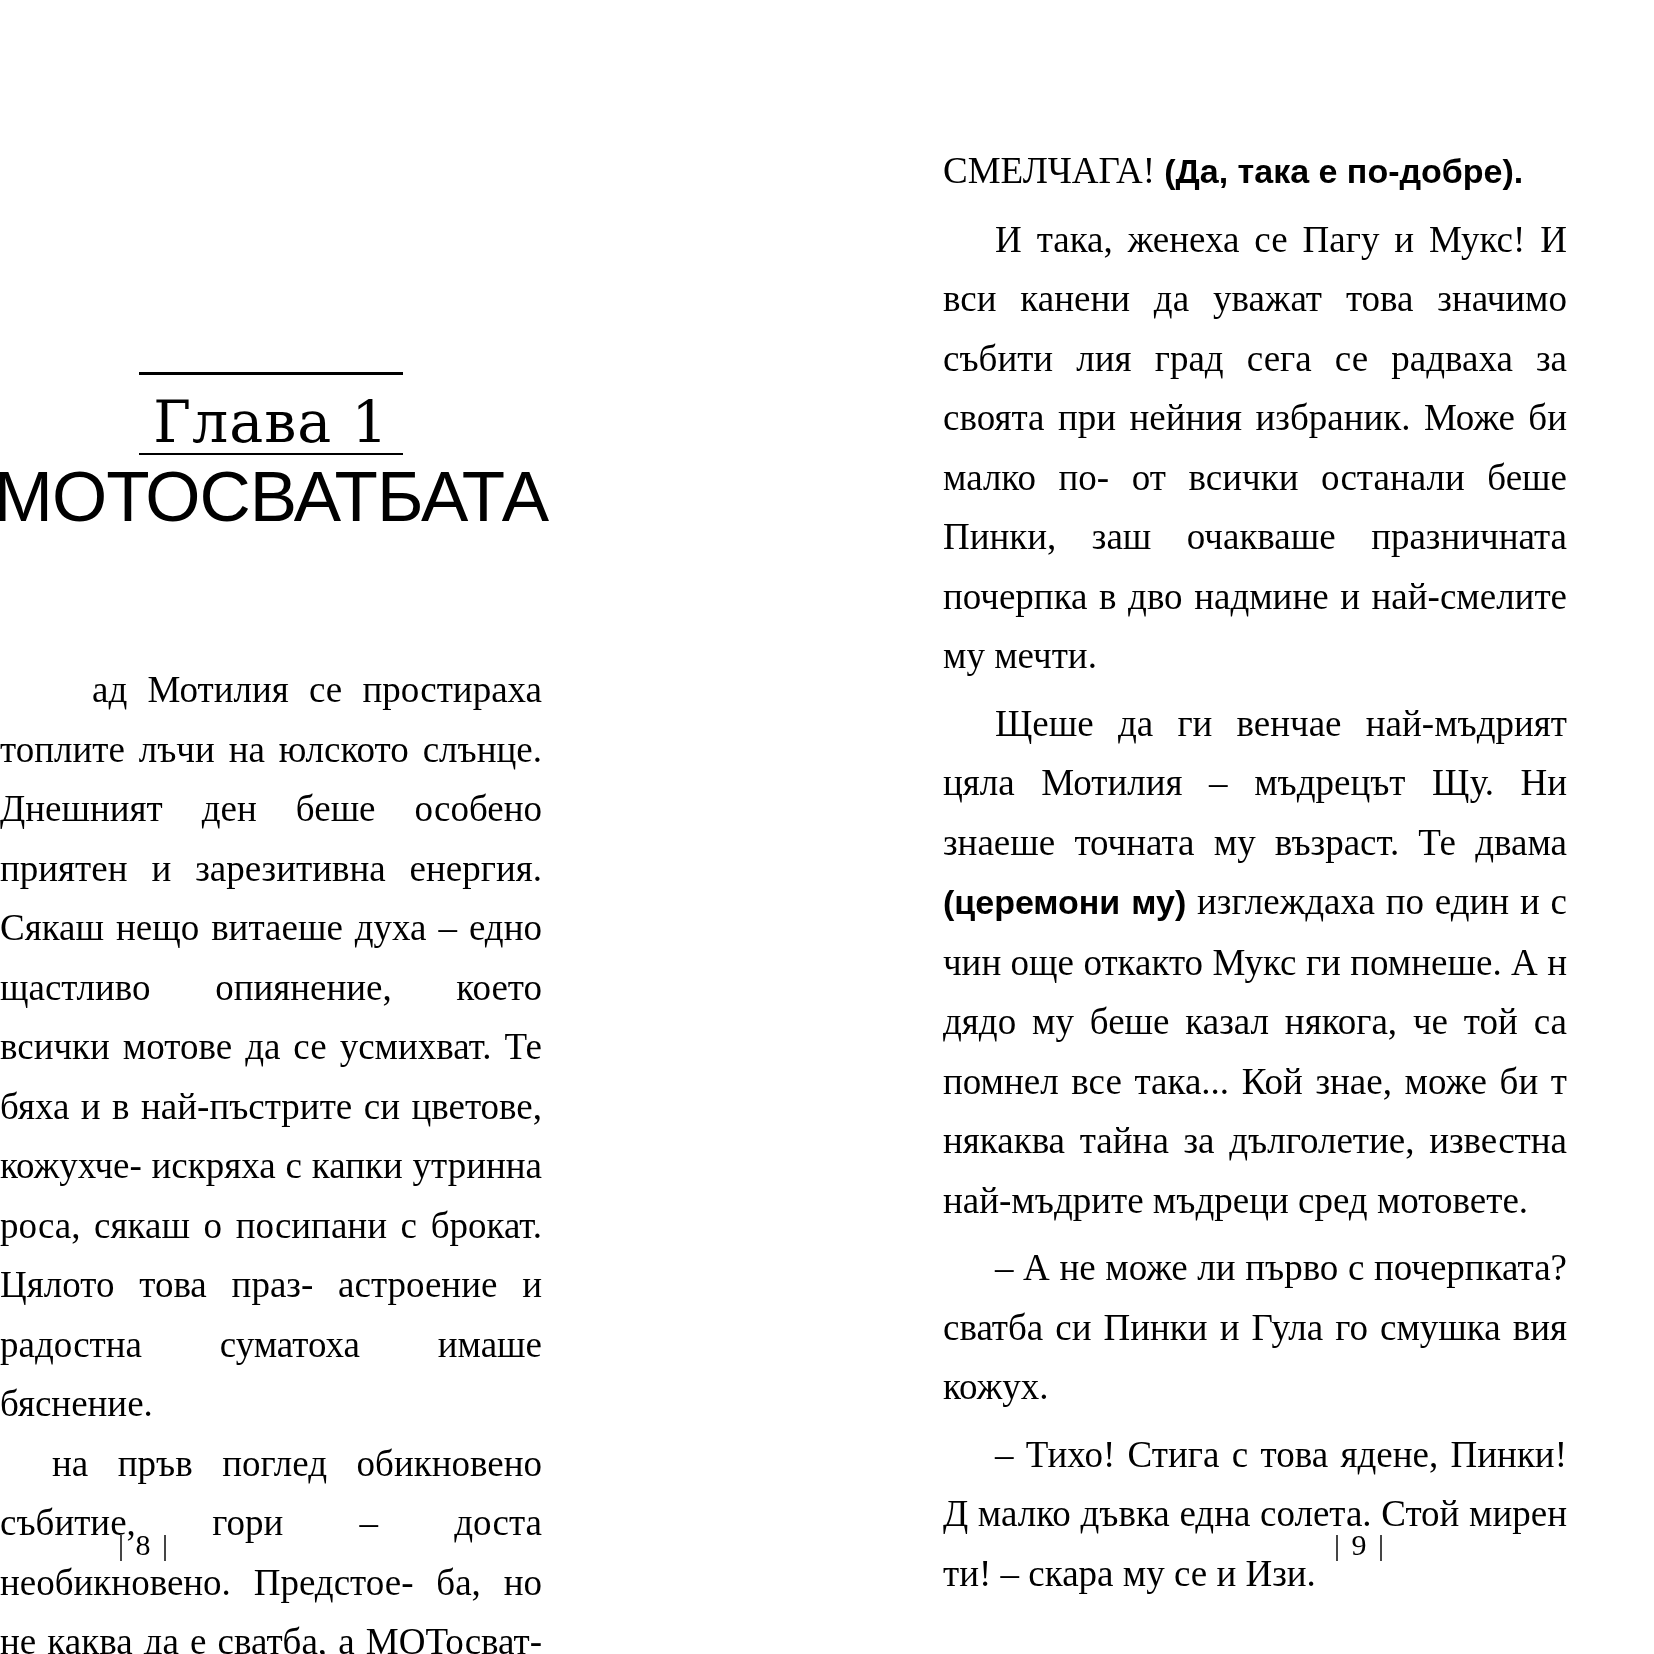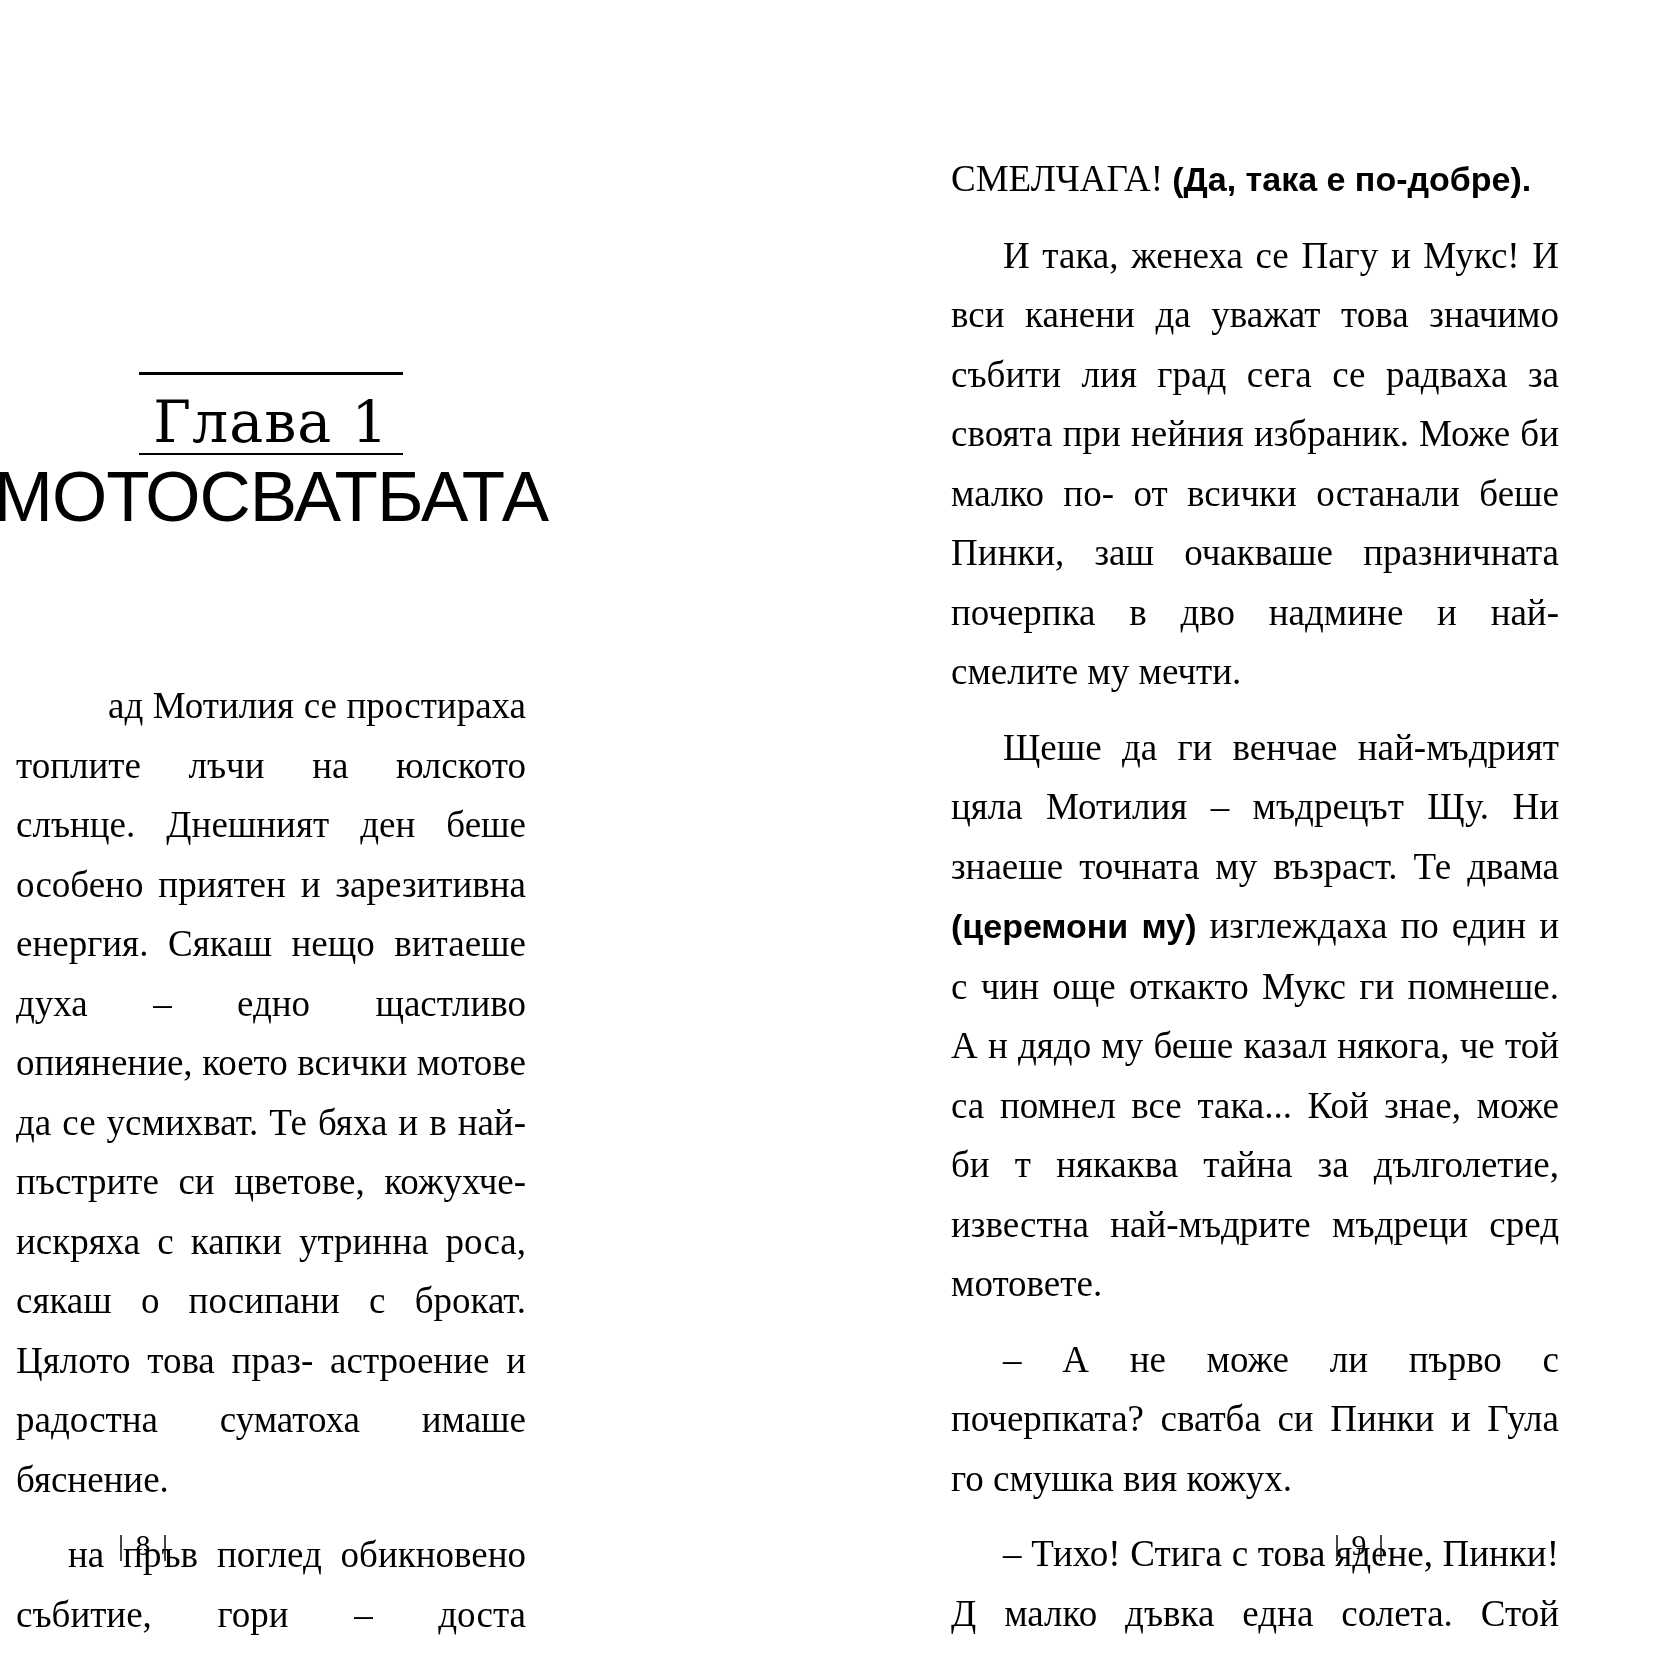--- a/index.html
+++ b/index.html
@@ -69,21 +69,21 @@
     position: absolute;
     left: 146px;
     top: 660px;
     width: 542px;
     font-size: 37px;
     line-height: 59.5px;
     text-align: justify;
     text-justify: inter-word;
     hyphens: manual;
   }
-  .body-left p { margin: 16px; }
+  .body-left p { margin: 0; }
   .body-left p.indent { text-indent: 52px; }
   .body-left p.dropline { text-indent: 92px; }
 
   .folio {
     position: absolute;
     font-size: 30px;
     letter-spacing: 2px;
     white-space: nowrap;
   }
   .folio-left {
@@ -112,21 +112,21 @@
   .body-right {
     position: absolute;
     left: 5px;
     top: 133px;
     width: 640px;
     font-size: 37px;
     line-height: 59.5px;
     text-align: justify;
     text-justify: inter-word;
   }
-  .body-right p { margin: 16px; }
+  .body-right p { margin: 8px; }
   .body-right p.indent { text-indent: 52px; }
 
   .sans-bold {
     font-family: "Liberation Sans", "DejaVu Sans", sans-serif;
     font-weight: 700;
     font-size: 34px;
   }
 
   .folio-right {
     left: 170px;

